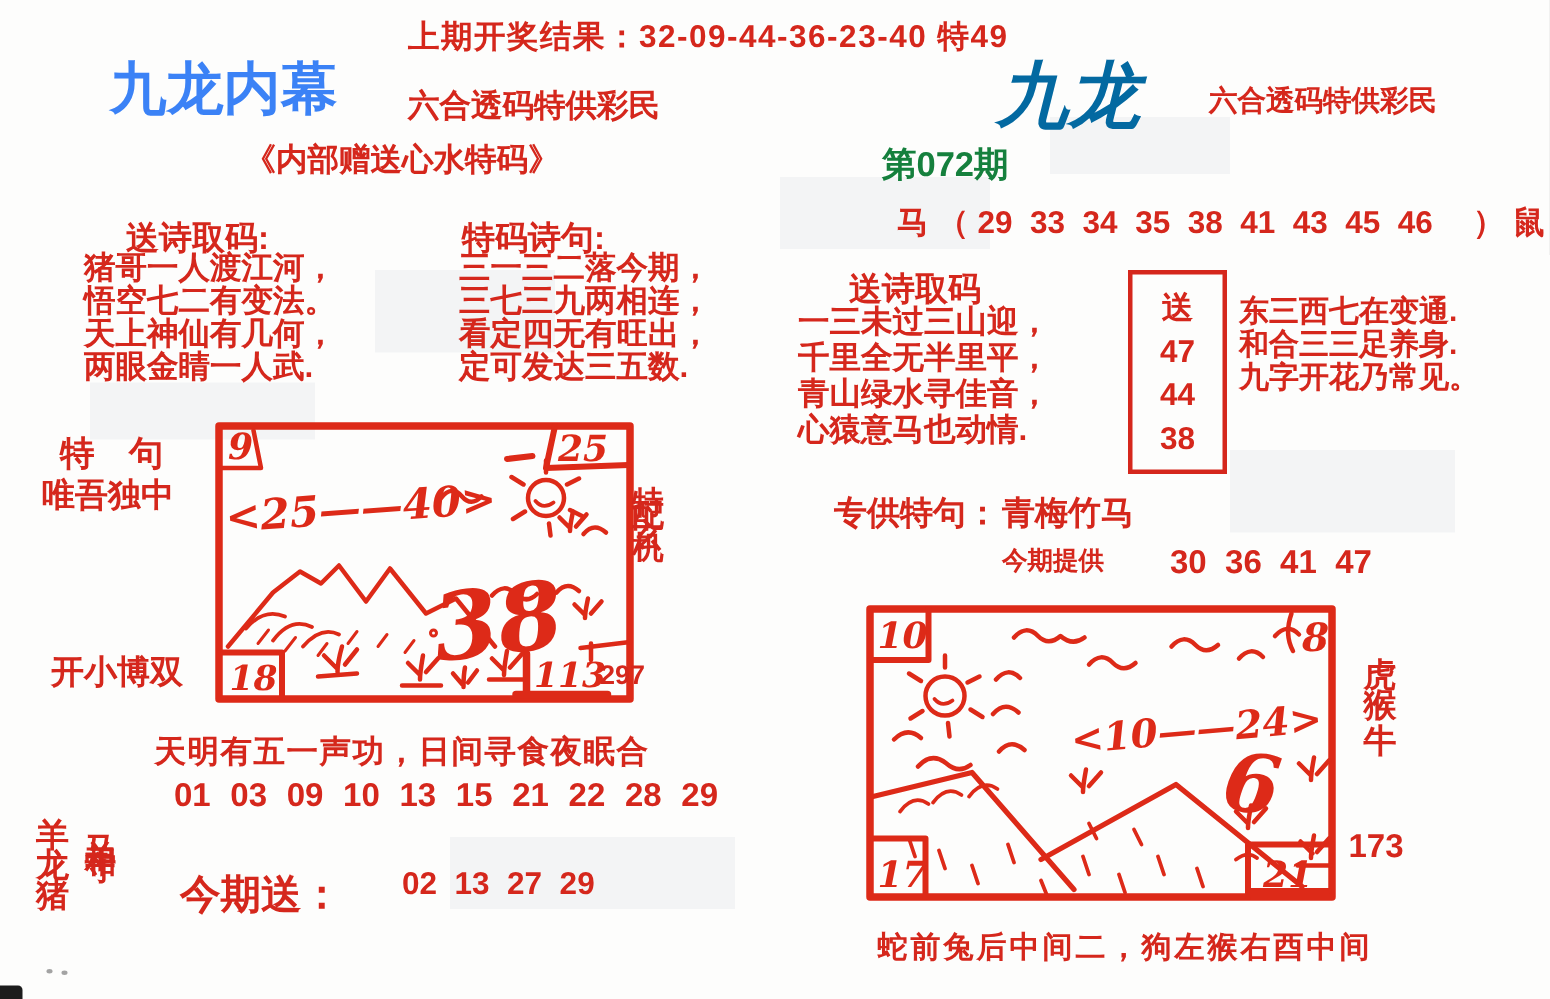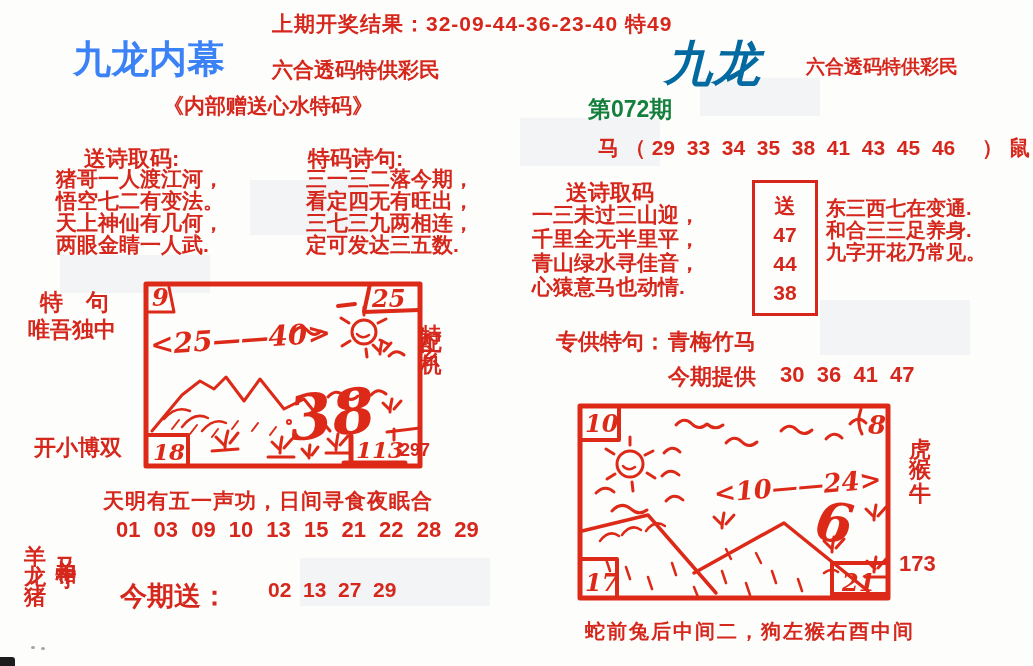--- a/index.html
+++ b/index.html
@@ -54,22 +54,22 @@
   <div class="lines" style="position:absolute;left:56px;top:168px;font-size:21px;line-height:22px">
     <div>猪哥一人渡江河，</div>
     <div>悟空七二有变法。</div>
     <div>天上神仙有几何，</div>
     <div>两眼金睛一人武.</div>
   </div>
 
   <div class="t" style="left:308px;top:144px;font-size:22px">特码诗句:</div>
   <div class="lines" style="position:absolute;left:306px;top:168px;font-size:21px;line-height:22px">
     <div>三一三二落今期，</div>
+    <div>三七三九两相连，</div>
     <div>看定四无有旺出，</div>
-    <div>三七三九两相连，</div>
     <div>定可发达三五数.</div>
   </div>
 
   <div class="t" style="left:566px;top:178px;font-size:22px">送诗取码</div>
   <div class="lines" style="position:absolute;left:532px;top:203px;font-size:21px;line-height:24px">
     <div>一三未过三山迎，</div>
     <div>千里全无半里平，</div>
     <div>青山绿水寻佳音，</div>
     <div>心猿意马也动情.</div>
   </div>
@@ -128,21 +128,21 @@
       <text x="8" y="72" font-size="28" transform="rotate(-4 60 60)">&lt;25——40&gt;</text>
       <text x="146" y="158" font-size="62" transform="rotate(-7 180 130)">38</text>
     </g>
   </svg>
 
   <div class="t vert" style="left:417px;top:307px;font-size:21px;letter-spacing:10px">特配玄机</div>
   <div class="t" style="left:400px;top:440px;font-size:18px">297</div>
 
   <div class="t" style="left:556px;top:327px;font-size:22px">专供特句：</div>
   <div class="t" style="left:668px;top:327px;font-size:22px">青梅竹马</div>
-  <div class="t" style="left:668px;top:362px;font-size:22px">今期提供</div>
+  <div class="t" style="left:668px;top:362px;font-size:17px">今期提供</div>
   <div class="t pre" style="left:780px;top:362px;font-size:22px">30  36  41  47</div>
 
   <div class="t" style="left:103px;top:487px;font-size:21px;letter-spacing:1px">天明有五一声功，日间寻食夜眠合</div>
   <div class="t pre" style="left:116px;top:517px;font-size:22px;word-spacing:7px">01 03 09 10 13 15 21 22 28 29</div>
   <div class="t" style="left:120px;top:578px;font-size:27px">今期送：</div>
   <div class="t pre" style="left:268px;top:578px;font-size:21px">02  13  27  29</div>
 
   <div class="t vert" style="left:20px;top:527px;font-size:22px;letter-spacing:20px">羊龙猪</div>
   <div class="t vert" style="left:52px;top:540px;font-size:21px;letter-spacing:3px">马羊相守</div>
 

